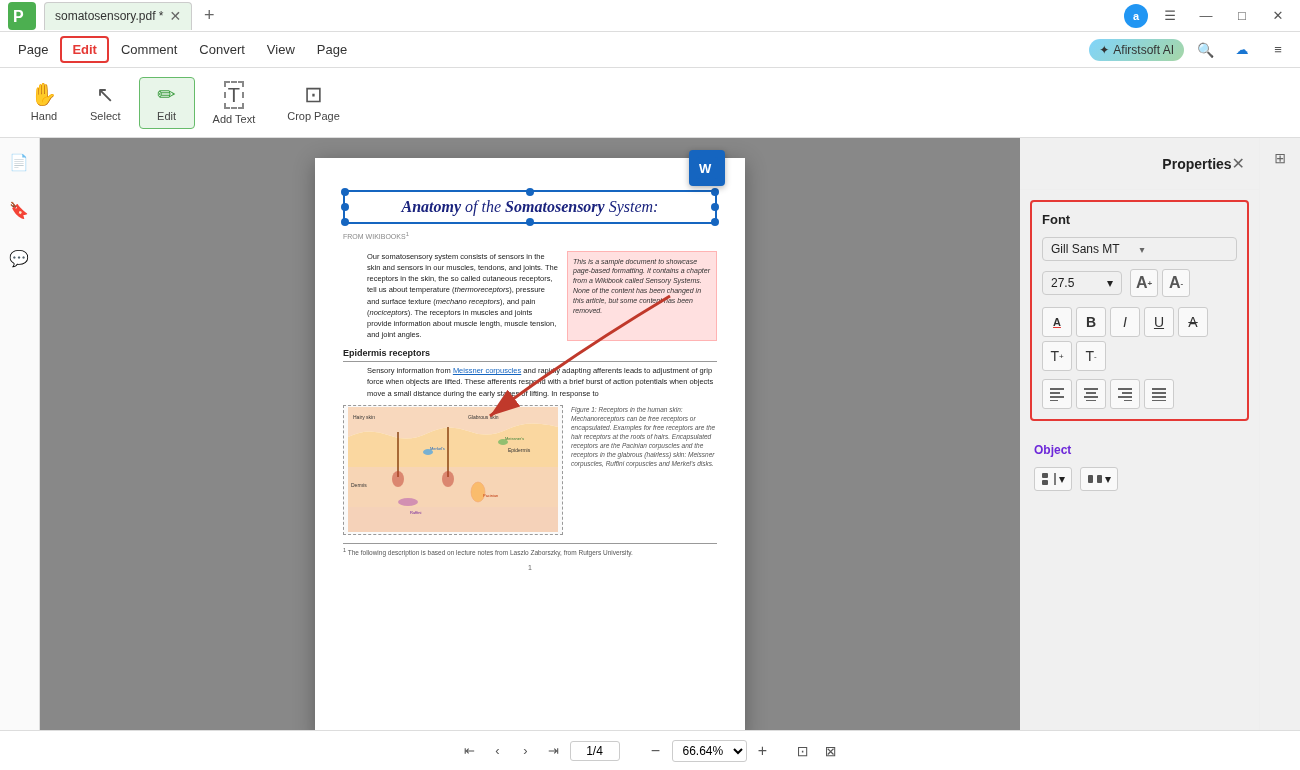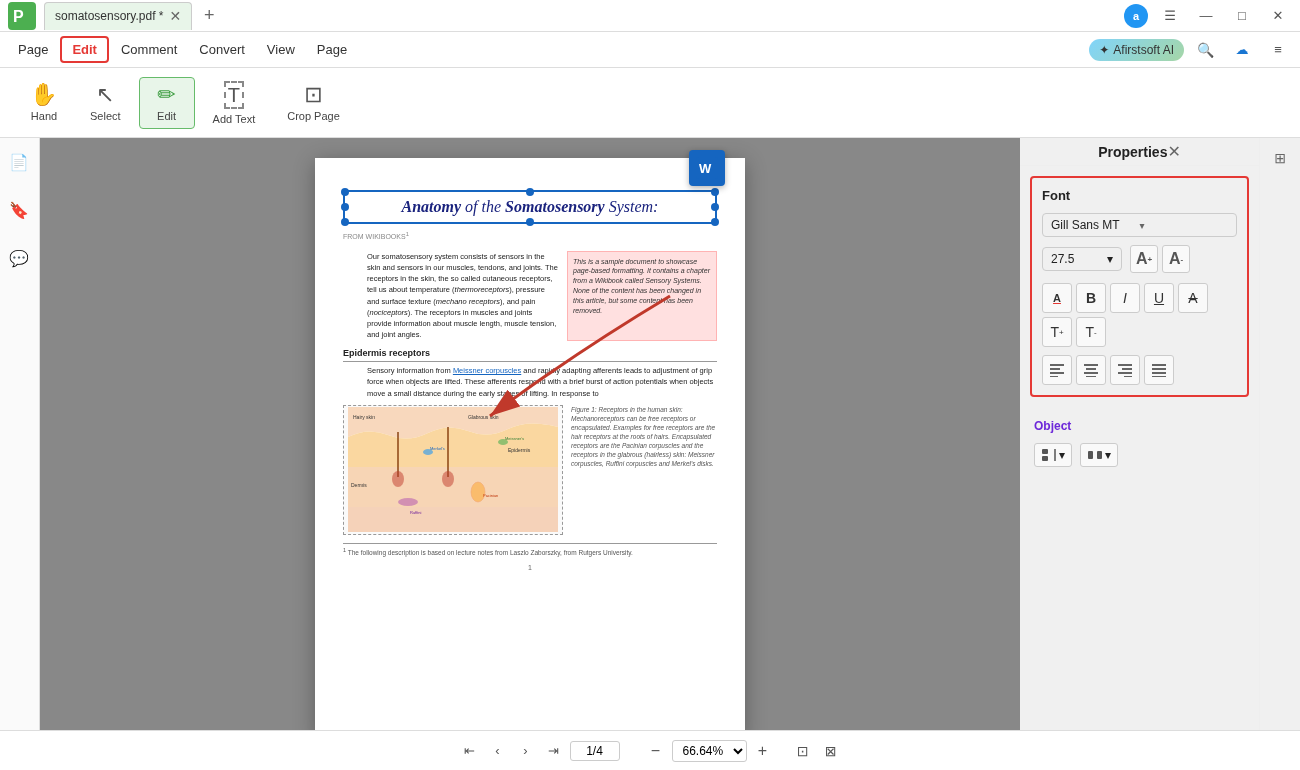--- a/index.html
+++ b/index.html
@@ -273,21 +273,21 @@
           <polygon points="0 0, 10 3.5, 0 7" fill="#c0392b"></polygon>
         </marker>
       </defs>
       <path d="M 300 20 Q 200 80 120 140" stroke="#c0392b" stroke-width="3" fill="none" marker-end="url(#arrowhead)"></path>
     </svg>
 
   </div>
 
   <div class="panel-wrapper">
     <div style="display:flex; flex-direction:column; flex:1;">
-      <div style="display:flex; align-items:center; justify-content:center; padding: 4px 14px; border-bottom: 1px solid #eee;">
+      <div style="display:flex; align-items:center; justify-content:flex-end; padding: 16px 14px; border-bottom: 1px solid #eee;">
         <span style="font-size:14px; font-weight:600;">Properties</span>
         <span style="cursor:pointer; font-size:16px; color:#666;">✕</span>
       </div>
 
       <div style="margin: 10px; border: 2px solid #e53935; border-radius: 4px; padding: 10px;">
         <div style="font-size:13px; font-weight:600; margin-bottom:10px;">Font</div>
 
         <div class="font-selector">
           <span>Gill Sans MT</span>
           <span class="chevron">▾</span>

